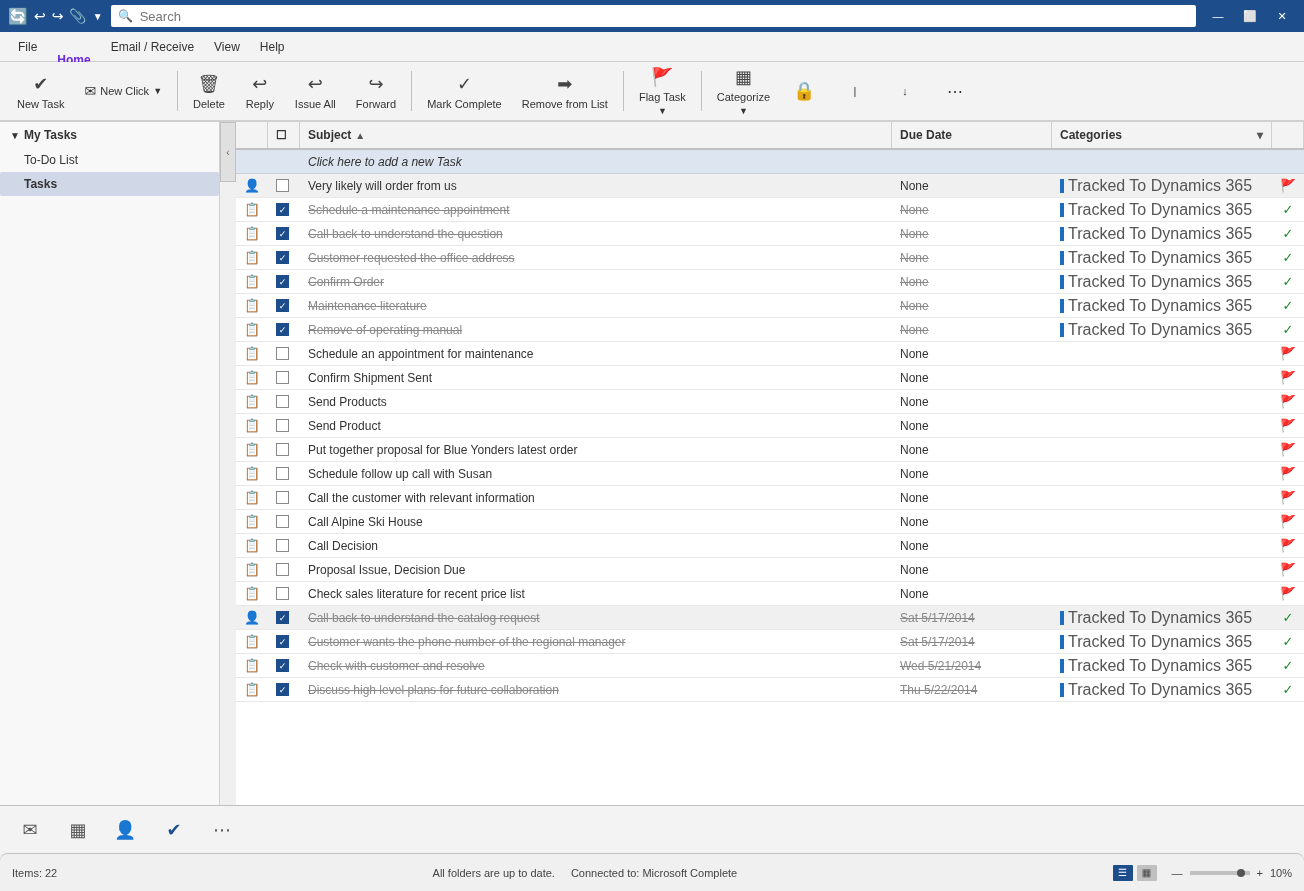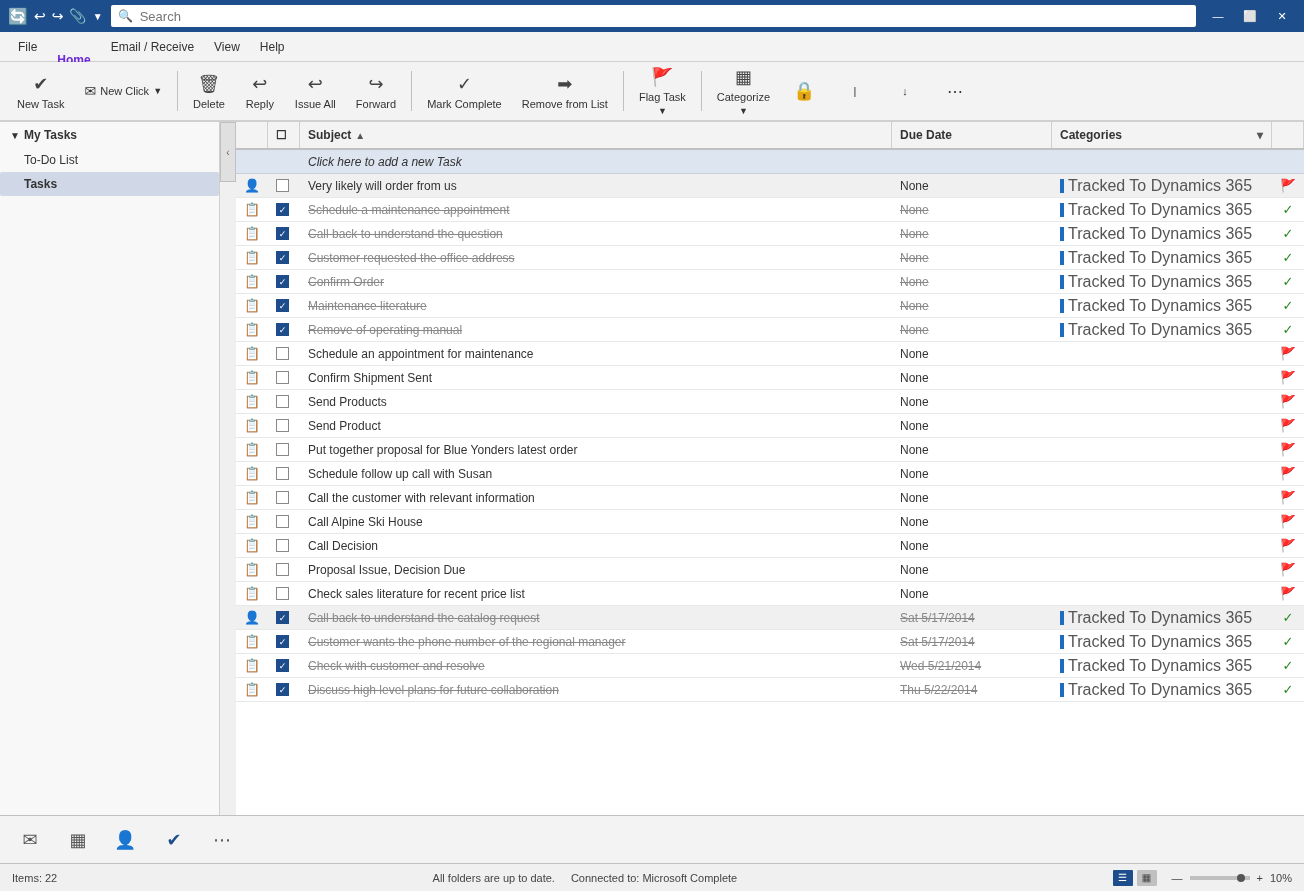--- a/index.html
+++ b/index.html
@@ -214,30 +214,31 @@
     }
     .dynamics-bar { width: 4px; height: 14px; background: #1e6cbf; flex-shrink: 0; }
     .dynamics-text { font-size: 16px; color: #555; }
 
     .flag-icon { color: #cc2222; font-size: 13px; cursor: pointer; }
     .complete-icon { color: #228822; font-size: 13px; }
     .flag-cell { display: flex; align-items: center; justify-content: center; }
 
     
     .status-bar {
-      height: 28px;
+      height: 38px;
       background: #f0f0f0;
       border-top: 1px solid #c0c0c0;
       display: flex;
       align-items: center;
       padding: 0 12px;
       font-size: 11px;
       color: #444;
       flex-shrink: 0;
       gap: 16px;
+      border-radius: 8px;
     }
     .status-right { margin-left: auto; display: flex; align-items: center; gap: 12px; }
     .status-view-icons { display: flex; gap: 4px; }
     .status-view-icon { width: 20px; height: 16px; background: #c0c0c0; border-radius: 1px; display: flex; align-items: center; justify-content: center; font-size: 10px; cursor: pointer; }
     .status-view-icon.active { background: #1e4d8c; color: white; }
 
     
     .bottom-nav {
       height: 48px;
       background: #f3f3f3;

